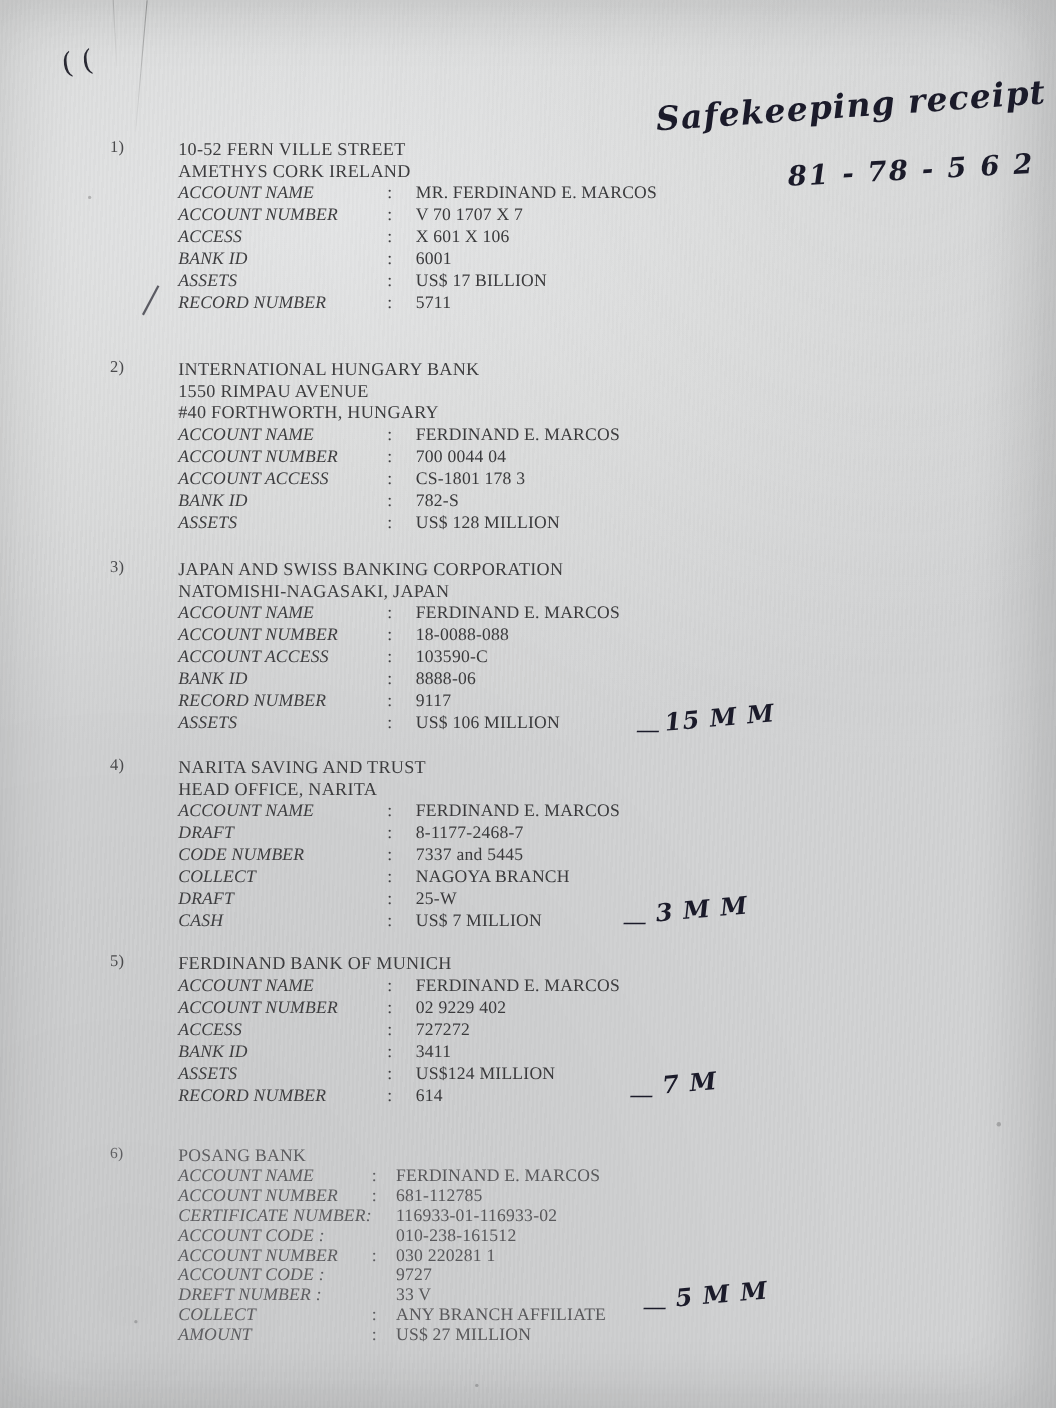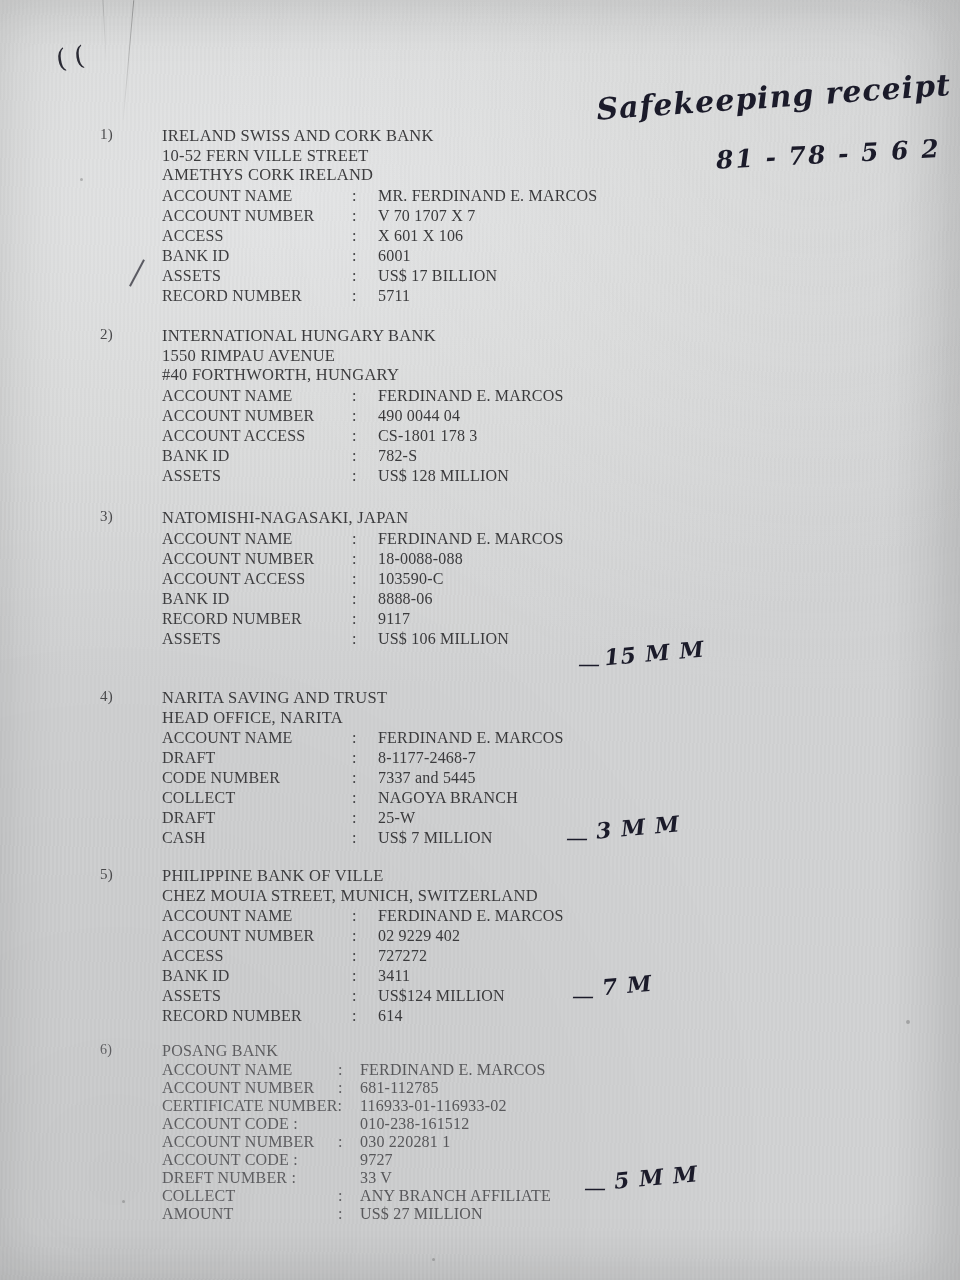--- a/index.html
+++ b/index.html
@@ -82,20 +82,21 @@
   .field {
     display: flex;
     line-height: 20px;
     font-size: 16px;
     white-space: nowrap;
   }
   .f-label {
     width: 190px;
     letter-spacing: .2px;
     color: #3e3e40;
+    font-style: italic;
   }
   .f-colon {
     width: 26px;
     text-align: left;
     color: #3e3e40;
   }
   .f-value {
     color: #3a3a3c;
     letter-spacing: .2px;
   }
@@ -179,21 +180,20 @@
   <div class="slash"></div>
 
   <div class="hand-marks">( (</div>
 
   <div class="hand hand-title">Safekeeping receipt #</div>
   <div class="hand hand-num">81 - 78 - 5 6 2</div>
 
   <div class="entry" style="top:126px;">
     <div class="entry-num">1)</div>
     <div class="entry-body">
-      <div class="bank-line">IRELAND SWISS AND CORK BANK</div>
       <div class="bank-line">10-52 FERN VILLE STREET</div>
       <div class="bank-line">AMETHYS CORK IRELAND</div>
       <div class="fields">
         <div class="field">
           <span class="f-label">ACCOUNT NAME</span>
           <span class="f-colon">:</span>
           <span class="f-value">MR. FERDINAND E. MARCOS</span>
         </div>
         <div class="field">
           <span class="f-label">ACCOUNT NUMBER</span>
@@ -232,21 +232,21 @@
       <div class="bank-line">#40 FORTHWORTH, HUNGARY</div>
       <div class="fields">
         <div class="field">
           <span class="f-label">ACCOUNT NAME</span>
           <span class="f-colon">:</span>
           <span class="f-value">FERDINAND E. MARCOS</span>
         </div>
         <div class="field">
           <span class="f-label">ACCOUNT NUMBER</span>
           <span class="f-colon">:</span>
-          <span class="f-value">490 0044 04</span>
+          <span class="f-value">700 0044 04</span>
         </div>
         <div class="field">
           <span class="f-label">ACCOUNT ACCESS</span>
           <span class="f-colon">:</span>
           <span class="f-value">CS-1801 178 3</span>
         </div>
         <div class="field">
           <span class="f-label">BANK ID</span>
           <span class="f-colon">:</span>
           <span class="f-value">782-S</span>
@@ -256,20 +256,21 @@
           <span class="f-colon">:</span>
           <span class="f-value">US$ 128 MILLION</span>
         </div>
       </div>
     </div>
   </div>
 
   <div class="entry" style="top:508px;">
     <div class="entry-num">3)</div>
     <div class="entry-body">
+      <div class="bank-line">JAPAN AND SWISS BANKING CORPORATION</div>
       <div class="bank-line">NATOMISHI-NAGASAKI, JAPAN</div>
       <div class="fields">
         <div class="field">
           <span class="f-label">ACCOUNT NAME</span>
           <span class="f-colon">:</span>
           <span class="f-value">FERDINAND E. MARCOS</span>
         </div>
         <div class="field">
           <span class="f-label">ACCOUNT NUMBER</span>
           <span class="f-colon">:</span>
@@ -339,22 +340,21 @@
         </div>
       </div>
     </div>
   </div>
   <div class="hand hand-note" style="top:814px; left:596px;">3 M M</div>
   <div class="hand" style="top:826px; left:566px; font-size:22px;">—</div>
 
   <div class="entry" style="top:866px;">
     <div class="entry-num">5)</div>
     <div class="entry-body">
-      <div class="bank-line">PHILIPPINE BANK OF VILLE</div>
-      <div class="bank-line">CHEZ MOUIA STREET, MUNICH, SWITZERLAND</div>
+      <div class="bank-line">FERDINAND BANK OF MUNICH</div>
       <div class="fields">
         <div class="field">
           <span class="f-label">ACCOUNT NAME</span>
           <span class="f-colon">:</span>
           <span class="f-value">FERDINAND E. MARCOS</span>
         </div>
         <div class="field">
           <span class="f-label">ACCOUNT NUMBER</span>
           <span class="f-colon">:</span>
           <span class="f-value">02 9229 402</span>

